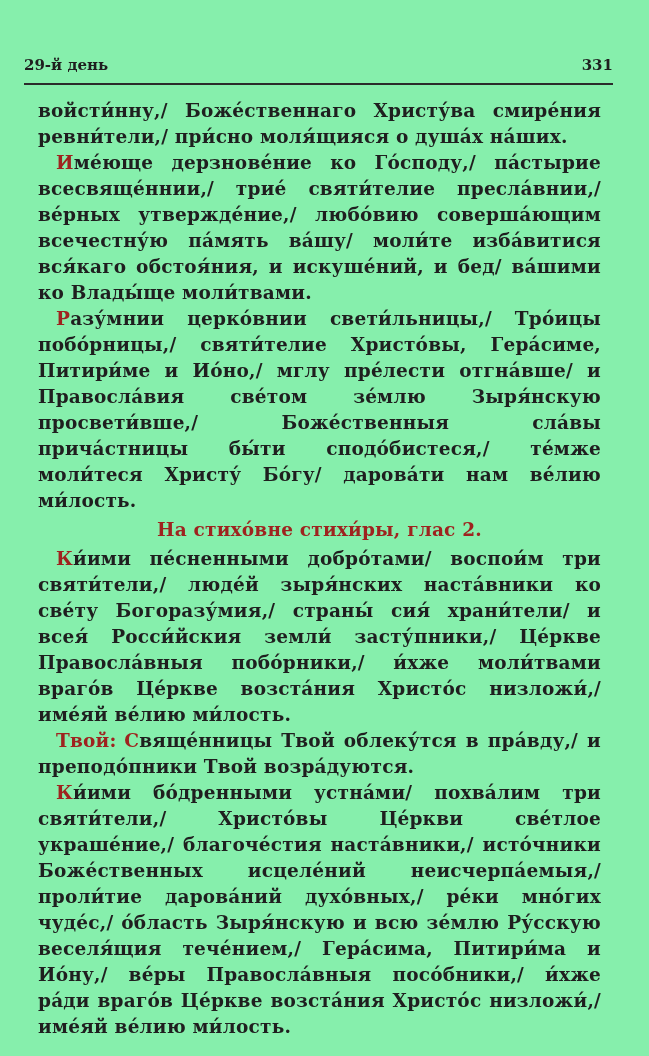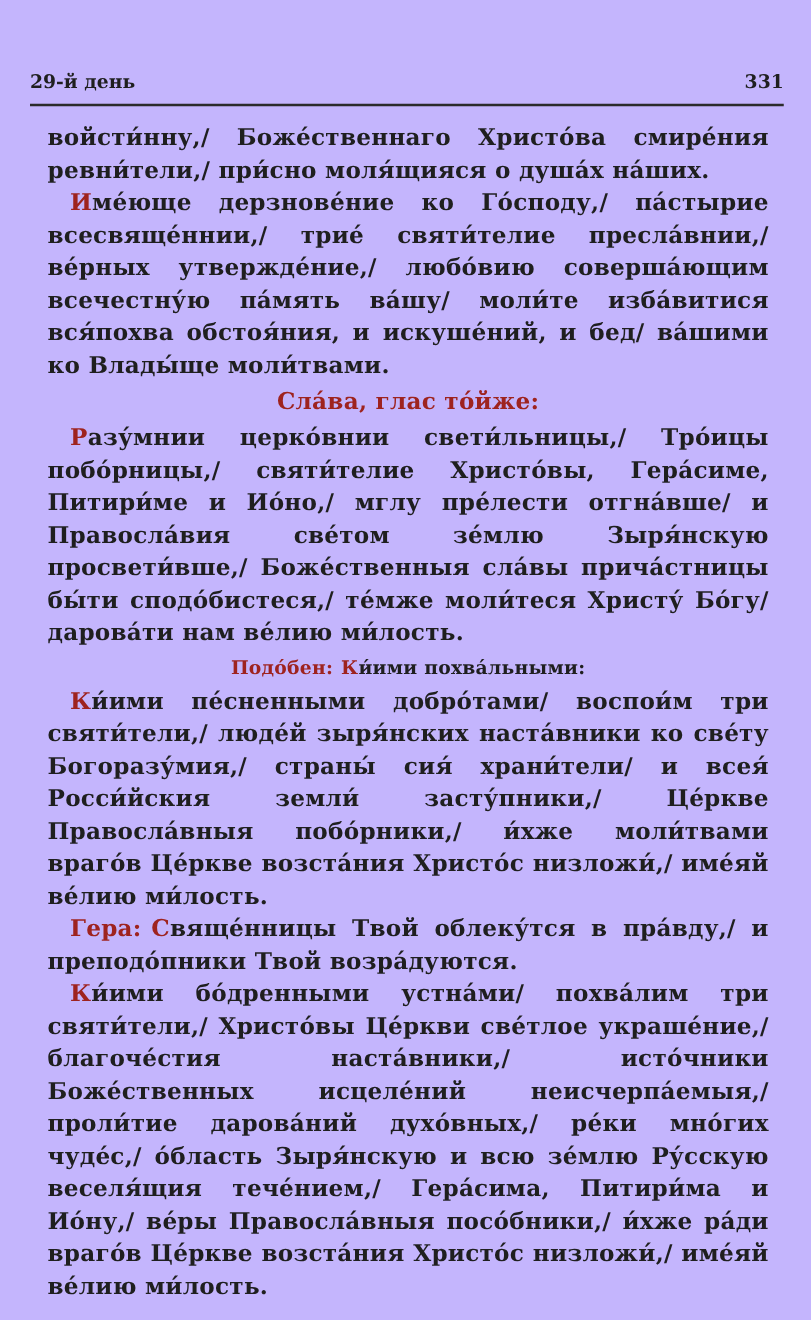--- a/index.html
+++ b/index.html
@@ -6,22 +6,22 @@
   body {
     width: 649px; height: 1056px;
     background: #fbfbfa;
     font-family: "DejaVu Serif", "Liberation Serif", serif;
     color: #1f1f1f;
     overflow: hidden;
   }
   .page {
     box-sizing: border-box;
     width: 649px; height: 1056px;
-    padding: 0 34px 0 38px;
-    background: #c4b5fd;
+    padding: 0 48px 0 38px;
+    background: #86efac;
   }
   .running-head {
     display: flex;
     justify-content: space-between;
     align-items: baseline;
     margin: 0 -12px 0 -14px;
     padding-top: 56px;
     font-size: 15px;
     font-weight: 700;
   }
@@ -64,32 +64,31 @@
 <div class="page">
 
   <div class="running-head">
     <span>29-й день</span>
     <span>331</span>
   </div>
   <hr class="head-rule">
 
   <div class="body-text">
 
-    <p class="para continuation"><span>войсти́нну,/ Боже́ственнаго Христо́ва смире́ния ревни́тели,/ при́сно моля́щияся о душа́х на́ших.</span></p>
+    <p class="para continuation"><span>войсти́нну,/ Боже́ственнаго Христу́ва смире́ния ревни́тели,/ при́сно моля́щияся о душа́х на́ших.</span></p>
 
-    <p class="para"><span class="initial">И</span><span>ме́юще дерзнове́ние ко Го́споду,/ па́стырие всесвяще́ннии,/ трие́ святи́телие пресла́внии,/ ве́рных утвержде́ние,/ любо́вию соверша́ющим всечестну́ю па́мять ва́шу/ моли́те изба́витися вся́похва обстоя́ния, и искуше́ний, и бед/ ва́шими ко Влады́ще моли́твами.</span></p>
+    <p class="para"><span class="initial">И</span><span>ме́юще дерзнове́ние ко Го́споду,/ па́стырие всесвяще́ннии,/ трие́ святи́телие пресла́внии,/ ве́рных утвержде́ние,/ любо́вию соверша́ющим всечестну́ю па́мять ва́шу/ моли́те изба́витися вся́каго обстоя́ния, и искуше́ний, и бед/ ва́шими ко Влады́ще моли́твами.</span></p>
 
-    <p class="rubric">Сла́ва, глас то́йже:</p>
 
     <p class="para"><span class="initial">Р</span><span>азу́мнии церко́внии свети́льницы,/ Тро́ицы побо́рницы,/ святи́телие Христо́вы, Гера́симе, Питири́ме и Ио́но,/ мглу пре́лести отгна́вше/ и Правосла́вия све́том зе́млю Зыря́нскую просвети́вше,/ Боже́ственныя сла́вы прича́стницы бы́ти сподо́бистеся,/ те́мже моли́теся Христу́ Бо́гу/ дарова́ти нам ве́лию ми́лость.</span></p>
 
 
+    <p class="rubric">На стихо́вне стихи́ры, глас 2.</p>
 
-    <p class="rubric small"><span class="podoben-label">Подо́бен:</span><span class="initial">К</span><span class="podoben-rest">и́ими похва́льными:</span></p>
 
     <p class="para"><span class="initial">К</span><span>и́ими пе́сненными добро́тами/ воспои́м три святи́тели,/ люде́й зыря́нских наста́вники ко све́ту Богоразу́мия,/ страны́ сия́ храни́тели/ и всея́ Росси́йския земли́ засту́пники,/ Це́ркве Правосла́вныя побо́рники,/ и́хже моли́твами враго́в Це́ркве возста́ния Христо́с низложи́,/ име́яй ве́лию ми́лость.</span></p>
 
-    <p class="para"><span class="stich-label">Гера:</span><span class="initial">С</span><span>вяще́нницы Твой облеку́тся в пра́вду,/ и преподо́пники Твой возра́дуются.</span></p>
+    <p class="para"><span class="stich-label">Твой:</span><span class="initial">С</span><span>вяще́нницы Твой облеку́тся в пра́вду,/ и преподо́пники Твой возра́дуются.</span></p>
 
     <p class="para"><span class="initial">К</span><span>и́ими бо́дренными устна́ми/ похва́лим три святи́тели,/ Христо́вы Це́ркви све́тлое украше́ние,/ благоче́стия наста́вники,/ исто́чники Боже́ственных исцеле́ний неисчерпа́емыя,/ проли́тие дарова́ний духо́вных,/ ре́ки мно́гих чуде́с,/ о́бласть Зыря́нскую и всю зе́млю Ру́сскую веселя́щия тече́нием,/ Гера́сима, Питири́ма и Ио́ну,/ ве́ры Правосла́вныя посо́бники,/ и́хже ра́ди враго́в Це́ркве возста́ния Христо́с низложи́,/ име́яй ве́лию ми́лость.</span></p>
 
   </div>
 </div>
 
 </body></html>

